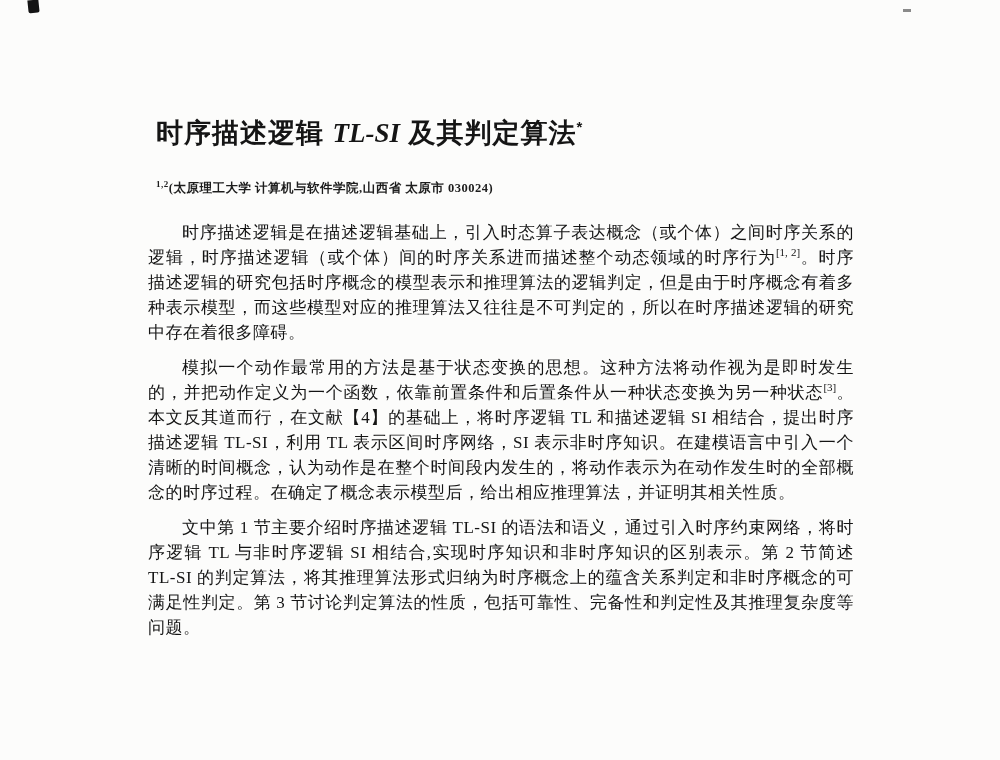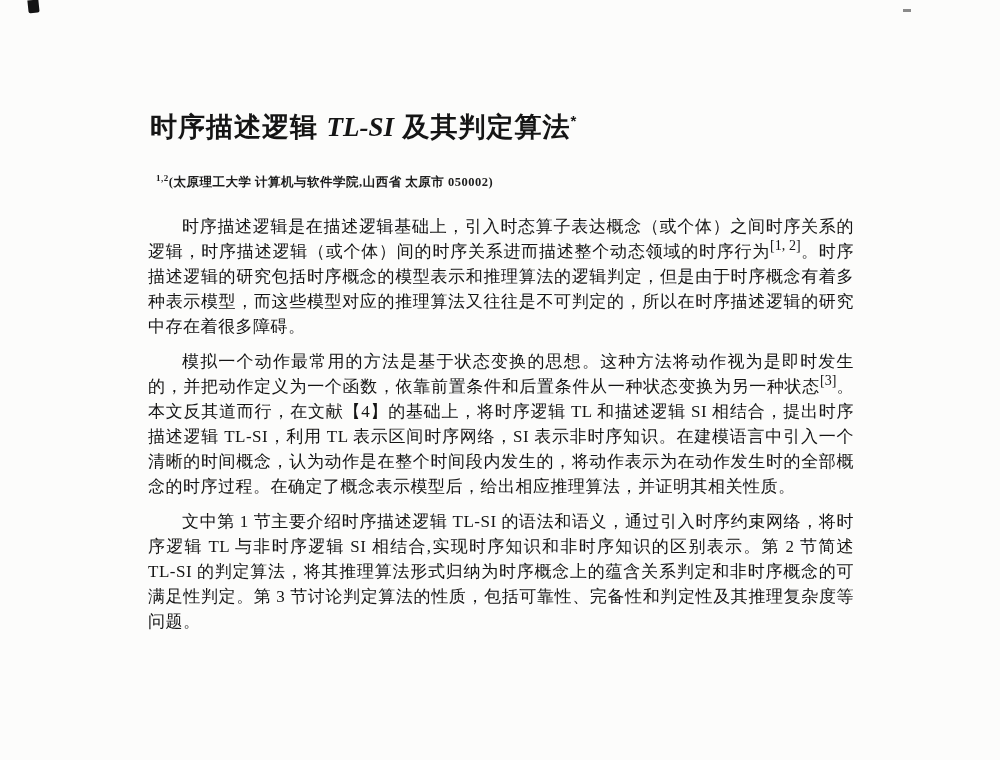--- a/index.html
+++ b/index.html
@@ -38,21 +38,21 @@
     width: 8px; height: 3px;
     background: #8a8a8a;
   }
   .content {
     position: absolute;
     left: 148px;
     top: 108px;
     width: 706px;
   }
   .title {
-    margin: 2px;
+    margin: 8px;
     font-family: "Liberation Sans", sans-serif;
     font-weight: 700;
     font-size: 27px;
     letter-spacing: 1px;
     color: #151515;
     line-height: 34px;
   }
   .title .tlatin {
     font-family: "Liberation Serif", serif;
     font-style: italic;
@@ -116,39 +116,39 @@
   .para {
     margin: 0 0 10px 0;
     font-size: 17px;
     line-height: 25px;
     text-align: justify;
     text-indent: 2em;
     letter-spacing: 0.5px;
     color: #141414;
   }
   .para .ref {
-    font-size: 14px;
+    font-size: 11px;
     letter-spacing: 0;
     line-height: 0;
   }
 </style>
 </head>
 <body>
 
 <div class="page">
 
   <div class="mark-tl"></div>
   <div class="mark-tr"></div>
 
   <div class="content">
 
     <h1 class="title"><span>时序描述逻辑 </span><span class="tlatin">TL-SI</span><span> 及其判定算法</span><sup class="tstar">*</sup></h1>
 
 
-    <div class="affiliation"><sup>1,2</sup><span>(太原理工大学 计算机与软件学院,山西省 太原市 050002)</span></div>
+    <div class="affiliation"><sup>1,2</sup><span>(太原理工大学 计算机与软件学院,山西省 太原市 030024)</span></div>
 
 
 
     <div class="body-text">
 
       <p class="para"><span>时序描述逻辑是在描述逻辑基础上，引入时态算子表达概念（或个体）之间时序关系的逻辑，时序描述逻辑（或个体）间的时序关系进而描述整个动态领域的时序行为</span><sup class="ref">[1, 2]</sup><span>。时序描述逻辑的研究包括时序概念的模型表示和推理算法的逻辑判定，但是由于时序概念有着多种表示模型，而这些模型对应的推理算法又往往是不可判定的，所以在时序描述逻辑的研究中存在着很多障碍。</span></p>
 
       <p class="para"><span>模拟一个动作最常用的方法是基于状态变换的思想。这种方法将动作视为是即时发生的，并把动作定义为一个函数，依靠前置条件和后置条件从一种状态变换为另一种状态</span><sup class="ref">[3]</sup><span>。本文反其道而行，在文献【4】的基础上，将时序逻辑 TL 和描述逻辑 SI 相结合，提出时序描述逻辑 TL-SI，利用 TL 表示区间时序网络，SI 表示非时序知识。在建模语言中引入一个清晰的时间概念，认为动作是在整个时间段内发生的，将动作表示为在动作发生时的全部概念的时序过程。在确定了概念表示模型后，给出相应推理算法，并证明其相关性质。</span></p>
 
       <p class="para"><span>文中第 1 节主要介绍时序描述逻辑 TL-SI 的语法和语义，通过引入时序约束网络，将时序逻辑 TL 与非时序逻辑 SI 相结合,实现时序知识和非时序知识的区别表示。第 2 节简述 TL-SI 的判定算法，将其推理算法形式归纳为时序概念上的蕴含关系判定和非时序概念的可满足性判定。第 3 节讨论判定算法的性质，包括可靠性、完备性和判定性及其推理复杂度等问题。</span></p>

